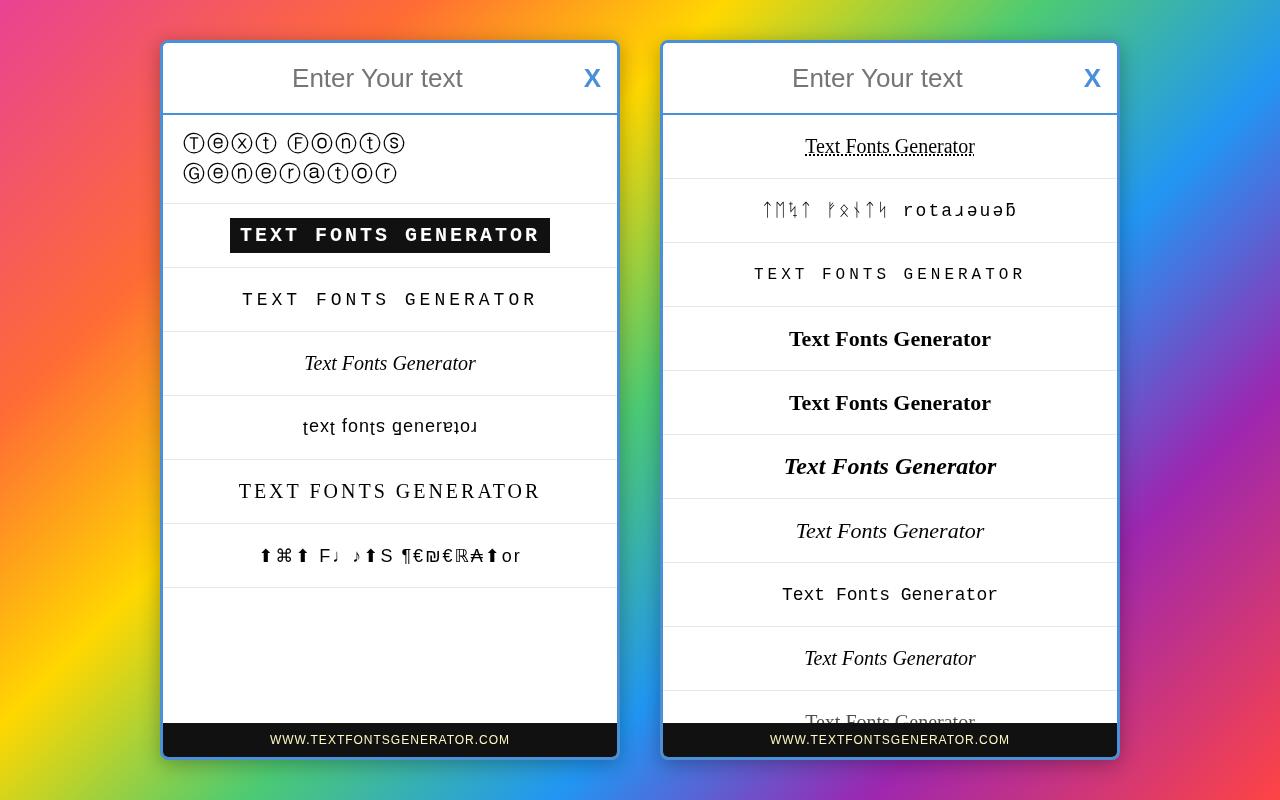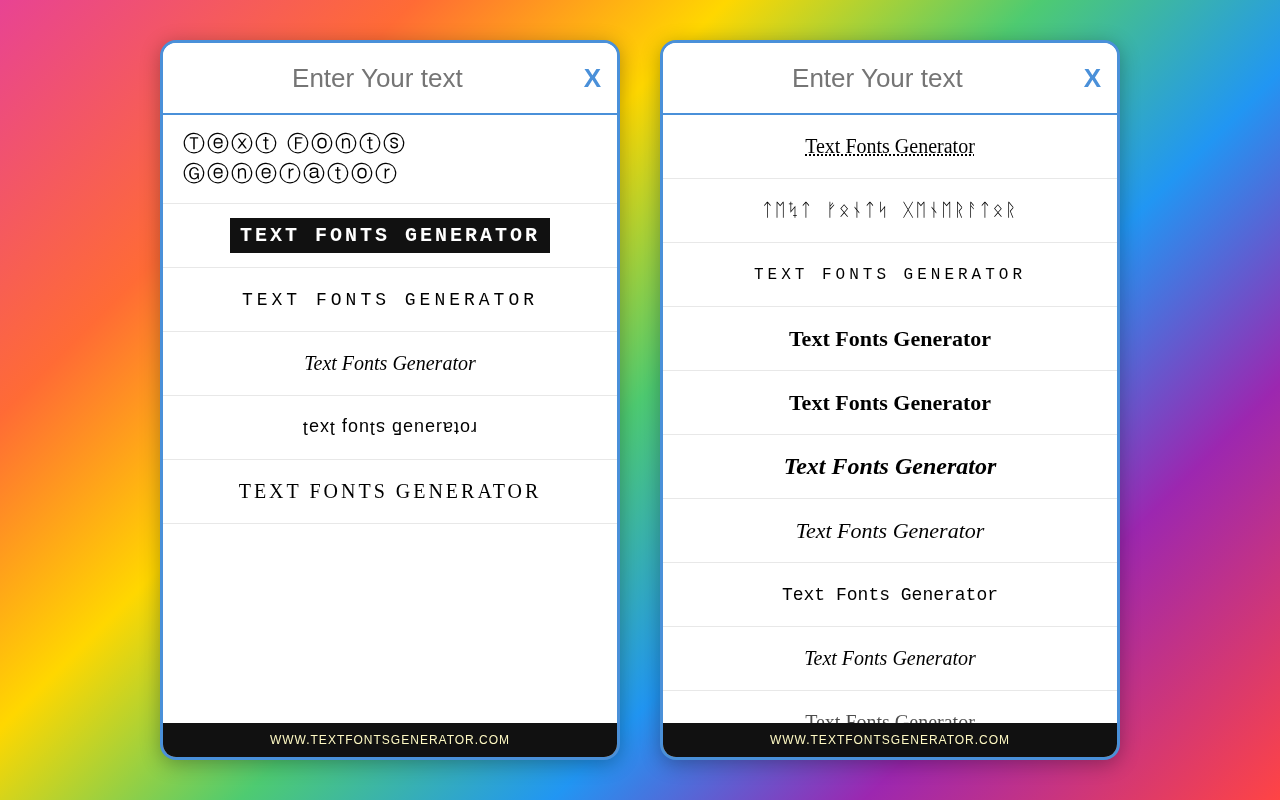--- a/index.html
+++ b/index.html
@@ -13,21 +13,21 @@
       align-items: center;
       justify-content: center;
       gap: 40px;
       font-family: Arial, sans-serif;
     }
 
     .phone-panel {
       width: 460px;
       height: 720px;
       background: #fff;
-      border-radius: 16px;
+      border-radius: 8px;
       border: 3px solid #4a90d9;
       display: flex;
       flex-direction: column;
       overflow: hidden;
       box-shadow: 0 4px 20px rgba(0,0,0,0.3);
     }
 
     .search-bar {
       display: flex;
       align-items: center;
@@ -214,20 +214,23 @@
     </div>
 
     <div class="font-item">
       <span style="font-size:18px; display:inline-block; transform:rotate(180deg); letter-spacing:1px;">rotaɹǝuǝƃ sʇuoɟ ʇxǝʇ</span>
     </div>
 
     <div class="font-item">
       <span class="font-gothic-wide" style="font-family:'Times New Roman',serif; font-size:20px; letter-spacing:3px;">TEXT FONTS GENERATOR</span>
     </div>
 
+    <div class="font-item">
+      <span class="font-symbols">⬆⌘⬆ F♩♪⬆S ¶€₪€ℝ₳⬆or</span>
+    </div>
 
   </div>
 
   <div class="footer-bar">
     <span>WWW.TEXTFONTSGENERATOR.COM</span>
   </div>
 </div>
 
 <div class="phone-panel">
   <div class="search-bar">
@@ -235,21 +238,21 @@
     <button class="clear-btn">X</button>
   </div>
 
   <div class="font-list">
 
     <div class="font-item">
       <span class="font-dots-under">Text Fonts Generator</span>
     </div>
 
     <div class="font-item">
-      <span style="font-size:18px; letter-spacing:2px; font-family:'Courier New',monospace;">ᛏᛖᛪᛏ ᚠᛟᚾᛏᛋ ᚷᛖᚾᛖᚱᚨᛏᛟᚱ</span>
+      <span style="font-size:18px; letter-spacing:2px; font-family:'Courier New',monospace;">ᛏᛖᛪᛏ ᚠᛟᚾᛏᛋ rotaɹǝuǝƃ</span>
     </div>
 
     <div class="font-item">
       <span class="font-wide2">TEXT FONTS GENERATOR</span>
     </div>
 
     <div class="font-item">
       <span class="font-blackletter" style="font-size:22px; font-family:'Times New Roman',serif;">Text Fonts Generator</span>
     </div>
 

